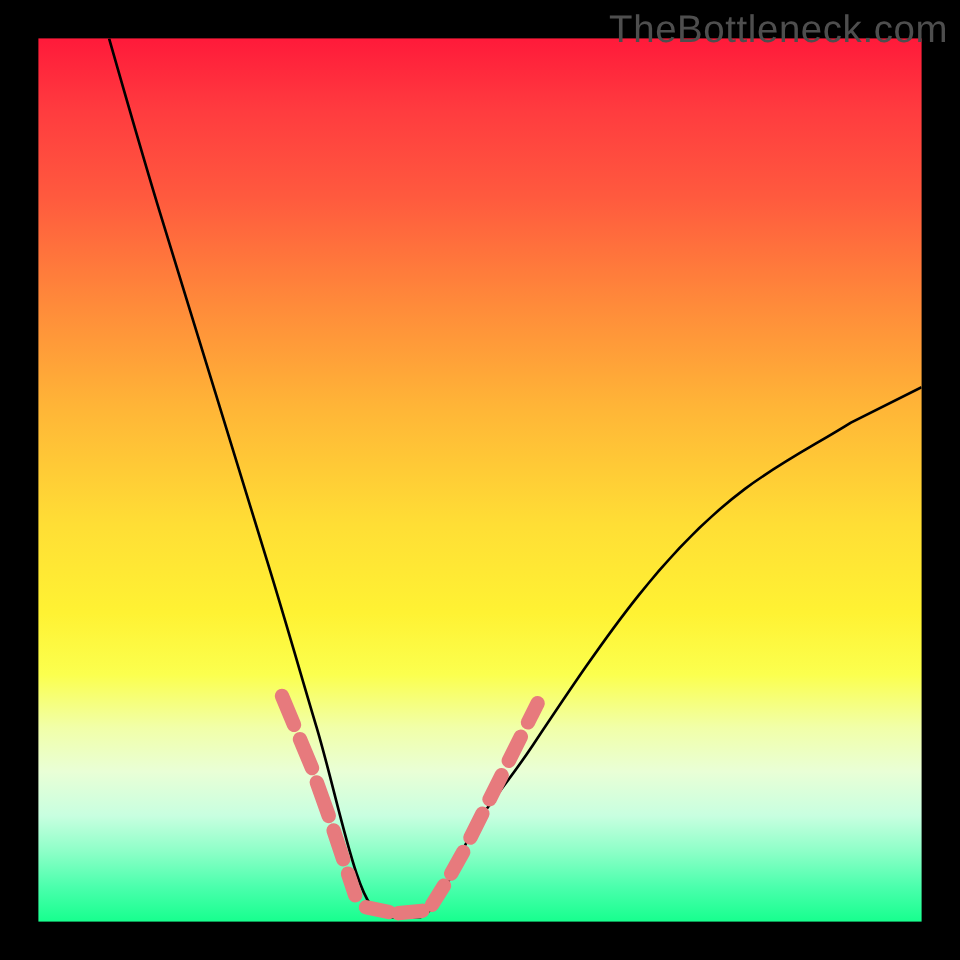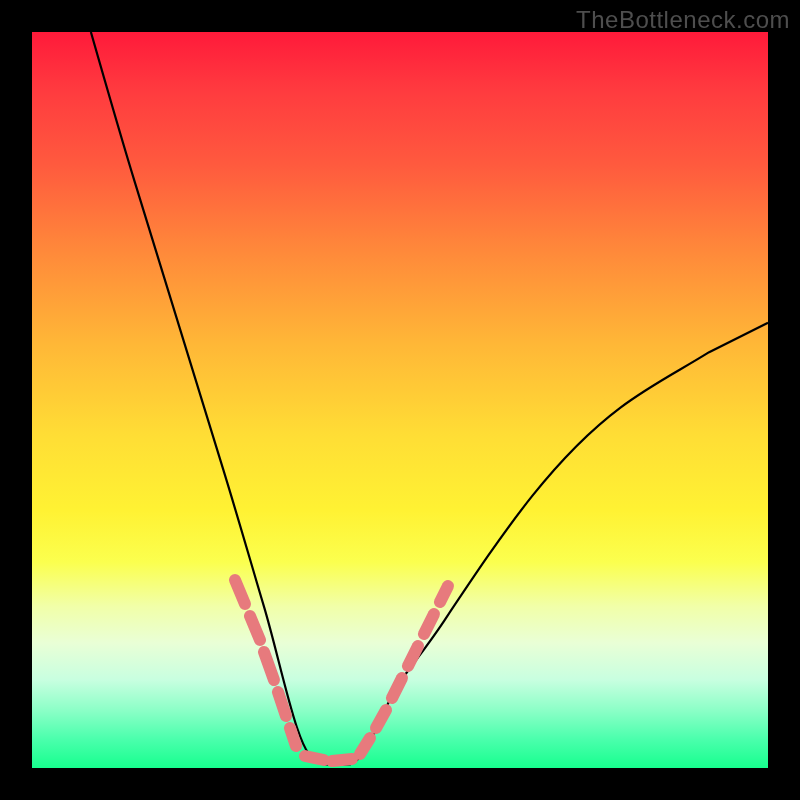--- a/index.html
+++ b/index.html
@@ -31,21 +31,21 @@
       #c8ffe0 88%,
       #8effc8 92%,
       #4cffad 96%,
       #17ff8e 100%);
   }
   .watermark {
     position: absolute;
     top: 6px;
     right: 10px;
     color: #4e4e4e;
-    font-size: 24px;
+    font-size: 32px;
     font-weight: 500;
     letter-spacing: 0.5px;
     user-select: none;
   }
   svg.overlay {
     position: absolute;
     left: 0;
     top: 0;
     width: 736px;
     height: 736px;

